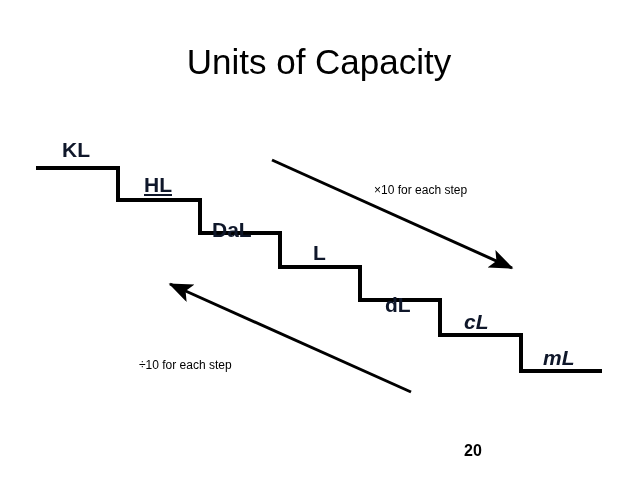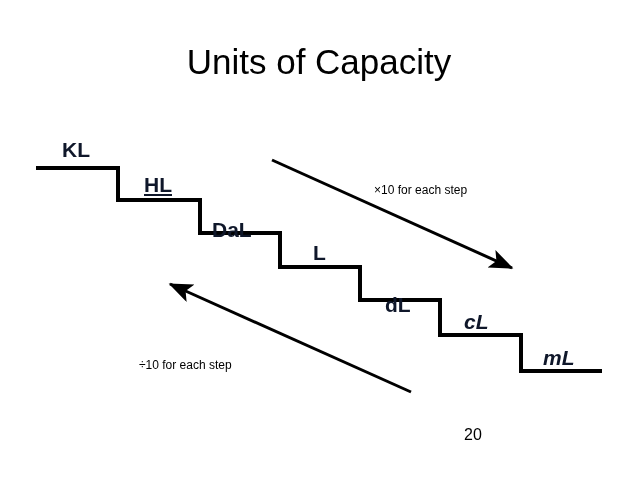--- a/index.html
+++ b/index.html
@@ -46,23 +46,23 @@
     position: absolute;
     font-size: 12px;
     font-weight: normal;
     color: #000000;
     white-space: nowrap;
     line-height: 19px;
   }
   #page-number {
     position: absolute;
     left: 464px;
-    top: 426px;
+    top: 442px;
     font-size: 16px;
-    font-weight: 400;
+    font-weight: 700;
     color: #000000;
     line-height: 18px;
   }
 </style>
 </head>
 <body>
 
 <div id="slide">
 
   <div id="slide-title">Units of Capacity</div>

